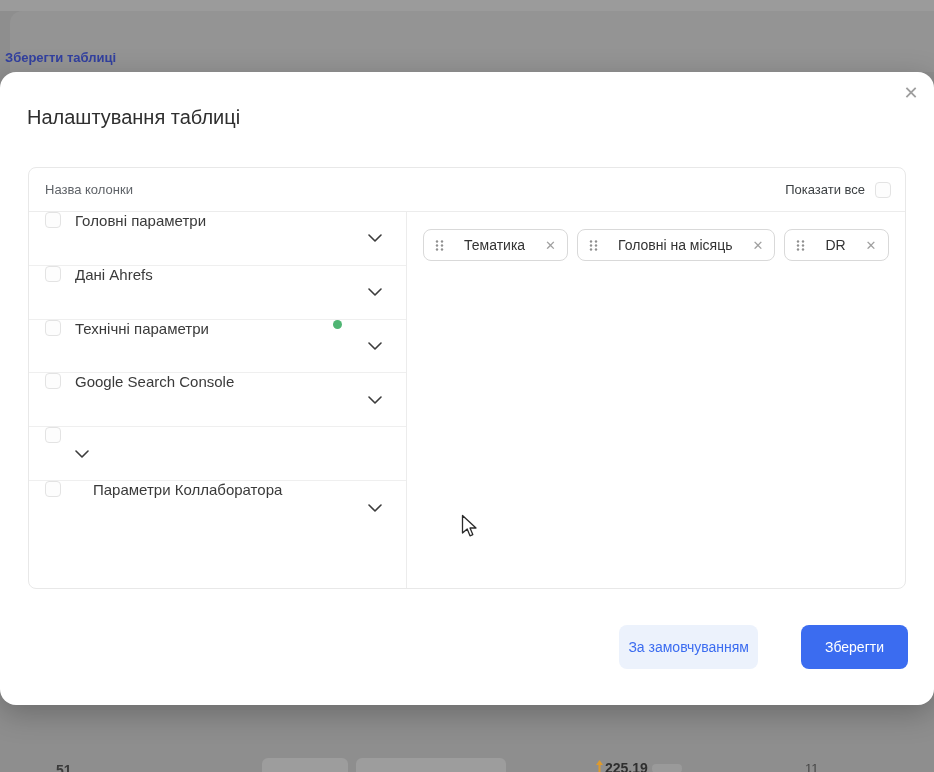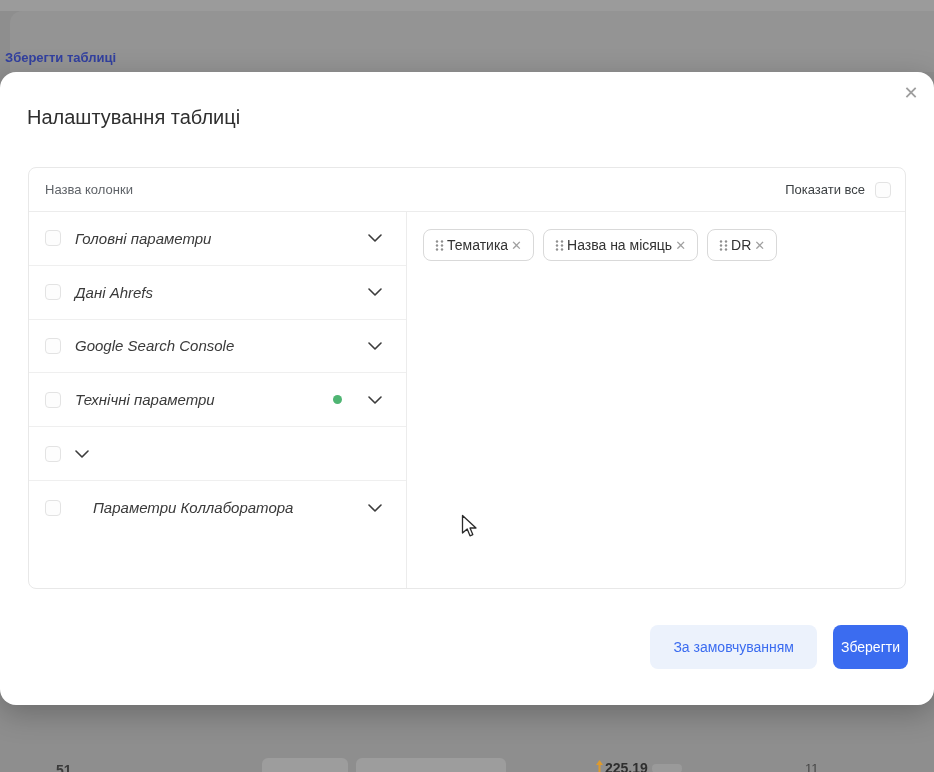--- a/index.html
+++ b/index.html
@@ -49,49 +49,49 @@
   .panel-header-title{font-size:13px;color:#5f6368;}
   .show-all{display:flex;align-items:center;gap:10px;}
   .show-all-label{font-size:13px;color:#3c4043;}
   .checkbox{
     width:16px;height:16px;border:1px solid #e3e3e3;border-radius:4px;
     background:#fdfdfd;box-sizing:border-box;flex:none;cursor:pointer;
   }
   .panel-body{flex:1;display:flex;min-height:0;}
   .cat-col{width:377px;min-width:377px;border-right:1px solid #ececec;display:flex;flex-direction:column;}
   .cat-row{
-    height:53.8px;display:flex;align-items:center;gap:14px;
+    height:53.8px;display:flex;gap:14px;
     padding:0 24px 0 16px;border-bottom:1px solid #efefef;
-    box-sizing:border-box;cursor:pointer;font-style:italic;
+    box-sizing:border-box;cursor:pointer;
   }
   .cat-row:last-child{border-bottom:none;gap:32px;}
   .cat-label{font-size:15px;color:#3a3a3a;flex:1;}
   .dot{width:9px;height:9px;border-radius:50%;background:#4fb573;margin-right:12px;flex:none;}
   .chev{flex:none;display:flex;align-items:center;}
 
   
   .chips-area{flex:1;padding:17px 16px;display:flex;flex-wrap:wrap;gap:9px;align-content:flex-start;}
   .chip{
-    height:32px;display:flex;align-items:center;gap:3px;
+    height:32px;display:flex;align-items:center;gap:20px;
     border:1px solid #d9d9d9;border-radius:8px;background:#fff;
     padding:0 11px;box-sizing:border-box;cursor:grab;
   }
   .chip-label{font-size:14px;color:#333333;}
   .chip-close{font-size:13px;color:#a0a0a0;cursor:pointer;user-select:none;}
   .handle{display:flex;align-items:center;cursor:grab;}
 
   
   .footer{position:absolute;right:26px;top:553px;display:flex;gap:16px;}
   .btn{
     height:44px;border:none;border-radius:8px;font-size:14px;
     font-family:"Liberation Sans", sans-serif;cursor:pointer;
     display:flex;align-items:center;justify-content:center;
   }
-  .btn-secondary{background:#ecf2fc;color:#3b6cf0;padding:0 23px;}
-  .btn-primary{background:#3b6cf0;color:#ffffff;padding:0 8px;}
+  .btn-secondary{background:#ecf2fc;color:#3b6cf0;padding:0 9px;}
+  .btn-primary{background:#3b6cf0;color:#ffffff;padding:0 24px;margin-left:27px;}
 
   
   .cursor{position:absolute;left:461px;top:514px;pointer-events:none;}
 </style>
 </head>
 <body>
 
 <div class="bg-topband"></div>
 <div class="bg-card"></div>
 <div class="bg-link">Зберегти таблиці</div>
@@ -141,32 +141,32 @@
           <span class="chev">
               <svg width="14" height="8" viewBox="0 0 14 8">
                 <path d="M1 1l6 6 6-6" fill="none" stroke="#3c3c3c" stroke-width="1.6" stroke-linecap="round" stroke-linejoin="round"></path>
               </svg>
             </span>
         </div>
 
 
         <div class="cat-row">
           <span class="checkbox"></span>
-          <span class="cat-label">Google Search Console</span>
-          <span class="chev">
-              <svg width="14" height="8" viewBox="0 0 14 8">
-                <path d="M1 1l6 6 6-6" fill="none" stroke="#3c3c3c" stroke-width="1.6" stroke-linecap="round" stroke-linejoin="round"></path>
-              </svg>
-            </span>
-        </div>
-
-        <div class="cat-row">
-          <span class="checkbox"></span>
           <span class="cat-label">Технічні параметри</span>
           <span class="dot"></span>
+          <span class="chev">
+              <svg width="14" height="8" viewBox="0 0 14 8">
+                <path d="M1 1l6 6 6-6" fill="none" stroke="#3c3c3c" stroke-width="1.6" stroke-linecap="round" stroke-linejoin="round"></path>
+              </svg>
+            </span>
+        </div>
+
+        <div class="cat-row">
+          <span class="checkbox"></span>
+          <span class="cat-label">Google Search Console</span>
           <span class="chev">
               <svg width="14" height="8" viewBox="0 0 14 8">
                 <path d="M1 1l6 6 6-6" fill="none" stroke="#3c3c3c" stroke-width="1.6" stroke-linecap="round" stroke-linejoin="round"></path>
               </svg>
             </span>
         </div>
 
         <div class="cat-row">
           <span class="checkbox"></span>
           <span class="chev">
@@ -211,21 +211,21 @@
                 <g fill="#8f8f8f">
                   <circle cx="2" cy="2.5" r="1.2"></circle>
                   <circle cx="7" cy="2.5" r="1.2"></circle>
                   <circle cx="2" cy="6.5" r="1.2"></circle>
                   <circle cx="7" cy="6.5" r="1.2"></circle>
                   <circle cx="2" cy="10.5" r="1.2"></circle>
                   <circle cx="7" cy="10.5" r="1.2"></circle>
                 </g>
               </svg>
             </span>
-          <span class="chip-label">Назва на місяць</span>
+          <span class="chip-label">Головні на місяць</span>
           <span class="chip-close">✕</span>
         </div>
         <div class="chip">
           <span class="handle">
               <svg width="9" height="13" viewBox="0 0 9 13">
                 <g fill="#8f8f8f">
                   <circle cx="2" cy="2.5" r="1.2"></circle>
                   <circle cx="7" cy="2.5" r="1.2"></circle>
                   <circle cx="2" cy="6.5" r="1.2"></circle>
                   <circle cx="7" cy="6.5" r="1.2"></circle>

